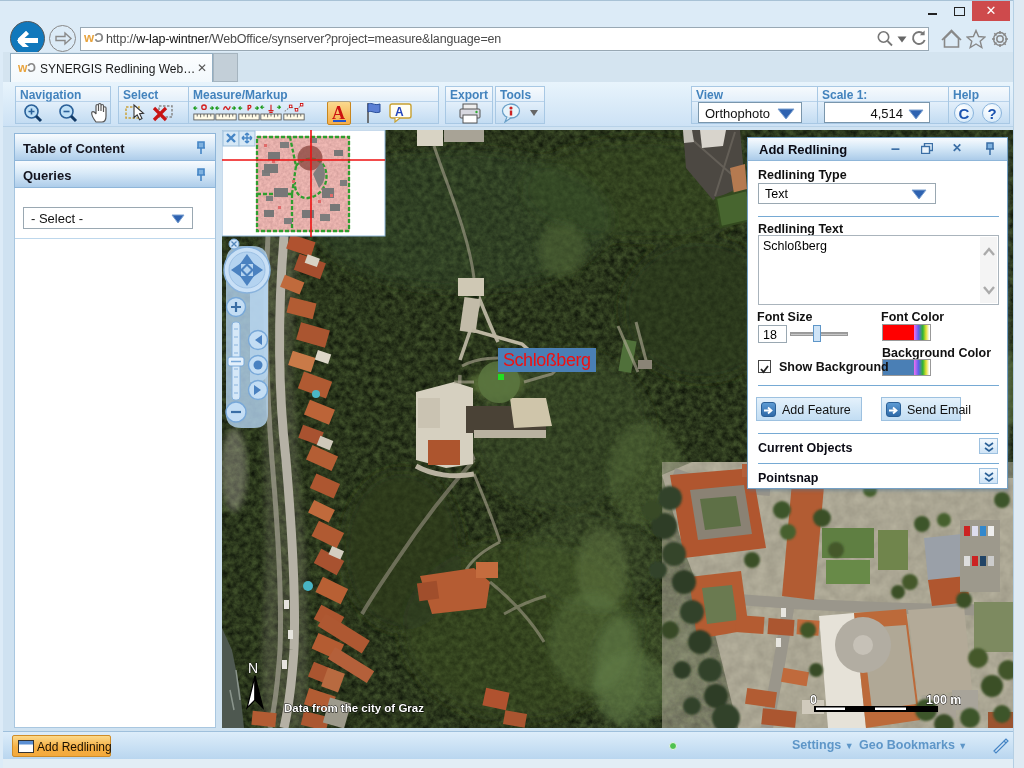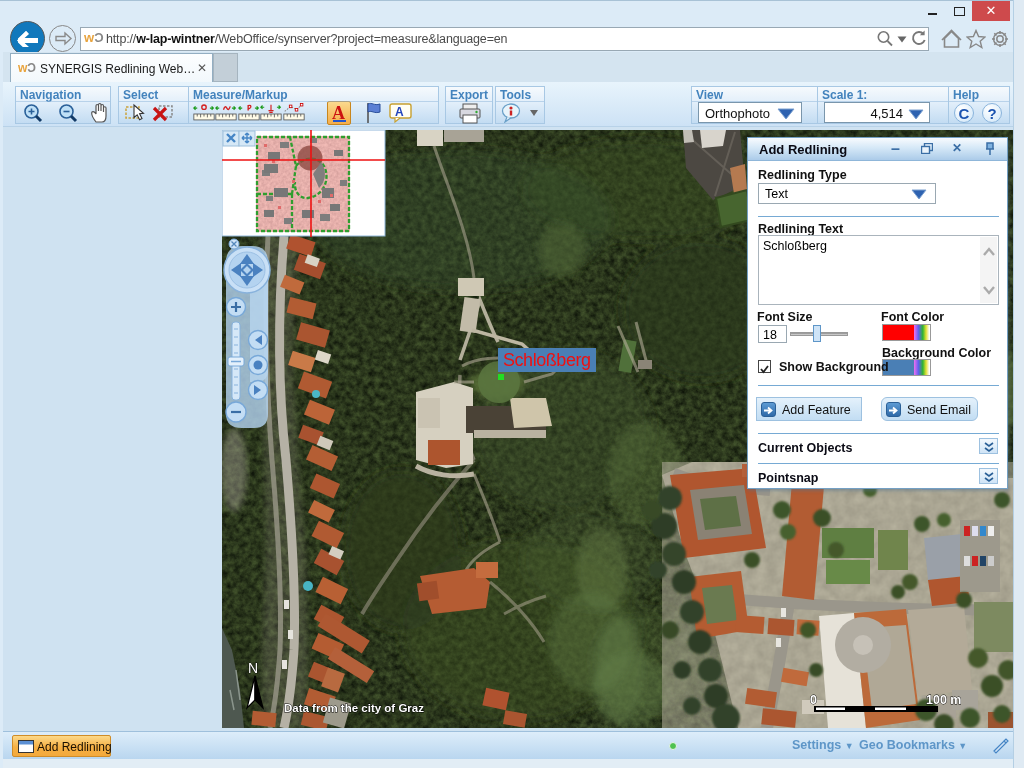--- a/index.html
+++ b/index.html
@@ -6,21 +6,21 @@
 html,body { width:1024px; height:768px; overflow:hidden; font-family:"Liberation Sans",sans-serif; }
 #win { position:absolute; left:0; top:0; width:1024px; height:768px; background:#dcebf7; }
 .abs { position:absolute; }
 
 #topline { left:0; top:0; width:1024px; height:1px; background:#a8c2d6; }
 #backbtn { left:10px; top:21px; width:35px; height:35px; border-radius:50%; background:#1178bc; border:1px solid #55585a; }
 #backbtn svg { position:absolute; left:5px; top:8px; }
 #fwdbtn { left:49px; top:25px; width:27px; height:27px; border-radius:50%; border:1px solid #888; color:#777; font-size:17px; text-align:center; line-height:25px;}
 #urlbox { left:80px; top:27px; width:849px; height:24px; background:#fff; border:1px solid #98a8b4; }
 #urltext { left:106px; top:32px; font-size:12.5px; color:#4a4a4a; letter-spacing:-0.16px; }
-#urltext b { color:#111; font-weight:bold; }
+#urltext b { color:#111; font-weight:normal; }
 #closebtn { left:972px; top:1px; width:38px; height:20px; background:#ce4a4c; color:#fff; text-align:center; font-size:13px; line-height:19px;}
 #minbtn { left:928px; top:13px; width:9px; height:2px; background:#222; }
 #maxbtn { left:954px; top:7px; width:11px; height:9px; border:1.5px solid #222; }
 
 #tabrow { left:3px; top:52px; width:1010px; height:30px; background:#d4e4f0; }
 #tab { left:7px; top:1px; width:203px; height:29px; background:linear-gradient(#fdfeff,#f2f8fc); border:1px solid #93aec2; border-bottom:none; }
 #tabstub { left:210px; top:1px; width:25px; height:29px; background:#c3cfd8; border:1px solid #a5b4bf; }
 #tabtitle { left:29px; top:8px; font-size:12px; color:#1a1a1a; width:156px; overflow:hidden; white-space:nowrap; }
 #tabx { left:186px; top:7px; font-size:12px; color:#555; }
 
@@ -238,20 +238,41 @@
               <path d="M1 1 L15 1 L8 10 Z" fill="#2e62b0" stroke="#7aa0d0"></path>
             </svg>
         </div>
       </div>
       <div class="tgroup" style="left:945px;width:62px;">
           <span class="hd">Help</span>
         <div class="abs" style="left:5px;top:16px;width:20px;height:20px;border-radius:50%;background:radial-gradient(circle at 35% 30%,#fff,#cfe6f8);border:1px solid #8ab4dc;text-align:center;font-size:15px;line-height:20px;color:#1c54b0;font-weight:bold;">C</div>
         <div class="abs" style="left:33px;top:16px;width:20px;height:20px;border-radius:50%;background:radial-gradient(circle at 35% 30%,#fff,#cfe6f8);border:1px solid #8ab4dc;text-align:center;font-size:15px;line-height:20px;color:#1c54b0;font-weight:bold;">?</div>
       </div>
     </div>
+    <div id="lpanel" class="abs">
+      <div class="phead">
+          <span class="t">Table of Content</span>
+          <svg class="pin" viewBox="0 0 10 14">
+            <path d="M2 1h6v6h-6z M1 7h8 M5 7v6" stroke="#4585c5" stroke-width="1.6" fill="#7fb2e0"></path>
+          </svg>
+        </div>
+      <div class="phead">
+          <span class="t">Queries</span>
+          <svg class="pin" viewBox="0 0 10 14">
+            <path d="M2 1h6v6h-6z M1 7h8 M5 7v6" stroke="#4585c5" stroke-width="1.6" fill="#7fb2e0"></path>
+          </svg>
+        </div>
+      <div id="selbox">
+          <span>- Select -</span>
+        <svg style="position:absolute;right:7px;top:6px;" width="14" height="10">
+            <path d="M1 1 L13 1 L7 9 Z" fill="#2e62b0" stroke="#7aa0d0"></path>
+          </svg>
+      </div>
+      <div id="lpsep"></div>
+    </div>
     <div id="mapwrap" class="abs" style="left:219px;top:48px;width:792px;height:598px;">
 <svg width="792" height="598" viewBox="0 0 792 598">
 <defs>
 <filter id="ftex" x="0" y="0" width="100%" height="100%" color-interpolation-filters="sRGB">
   <feTurbulence type="fractalNoise" baseFrequency="0.17" numOctaves="4" seed="7"></feTurbulence>
   <feColorMatrix type="matrix" values="0.33 0 0 0 0.005  0.40 0 0 0 0.02  0.22 0 0 0 0.0  0 0 0 0 1"></feColorMatrix>
 </filter>
 <filter id="ctex" x="0" y="0" width="100%" height="100%" color-interpolation-filters="sRGB">
   <feTurbulence type="fractalNoise" baseFrequency="0.09" numOctaves="3" seed="4"></feTurbulence>
   <feColorMatrix type="matrix" values="0.20 0 0 0 0.57  0.20 0 0 0 0.555  0.18 0 0 0 0.49  0 0 0 0 1"></feColorMatrix>
@@ -678,21 +699,21 @@
             <path d="M2 5 L4.5 8 L9 2" fill="none" stroke="#222" stroke-width="1.8"></path>
           </svg></div>
       <div class="rlab" style="left:31px;top:222px;">Show Background</div>
       <div class="sep" style="top:247px;"></div>
       <div class="btn" style="left:8px;width:106px;">
           <div class="ic"><svg width="13" height="13">
               <path d="M2 6.5 L8 6.5 M6 3.5 L9.5 6.5 L6 9.5" stroke="#fff" stroke-width="1.8" fill="none"></path>
             </svg></div>
           <div class="bt">Add Feature</div>
         </div>
-      <div class="btn" style="left:133px;width:97px;border-radius:6px;">
+      <div class="btn" style="left:133px;width:80px;">
           <div class="ic"><svg width="13" height="13">
               <path d="M2 6.5 L8 6.5 M6 3.5 L9.5 6.5 L6 9.5" stroke="#fff" stroke-width="1.8" fill="none"></path>
             </svg></div>
           <div class="bt">Send Email</div>
         </div>
       <div class="sep" style="top:295px;"></div>
       <div class="rsec" style="top:303px;">Current Objects</div>
       <div class="chev" style="top:300px;"><svg width="12" height="12" style="margin-top:2px;">
             <path d="M2 2 L6 5 L10 2 M2 7 L6 10 L10 7" fill="none" stroke="#2a5f96" stroke-width="1.6"></path>
           </svg></div>

